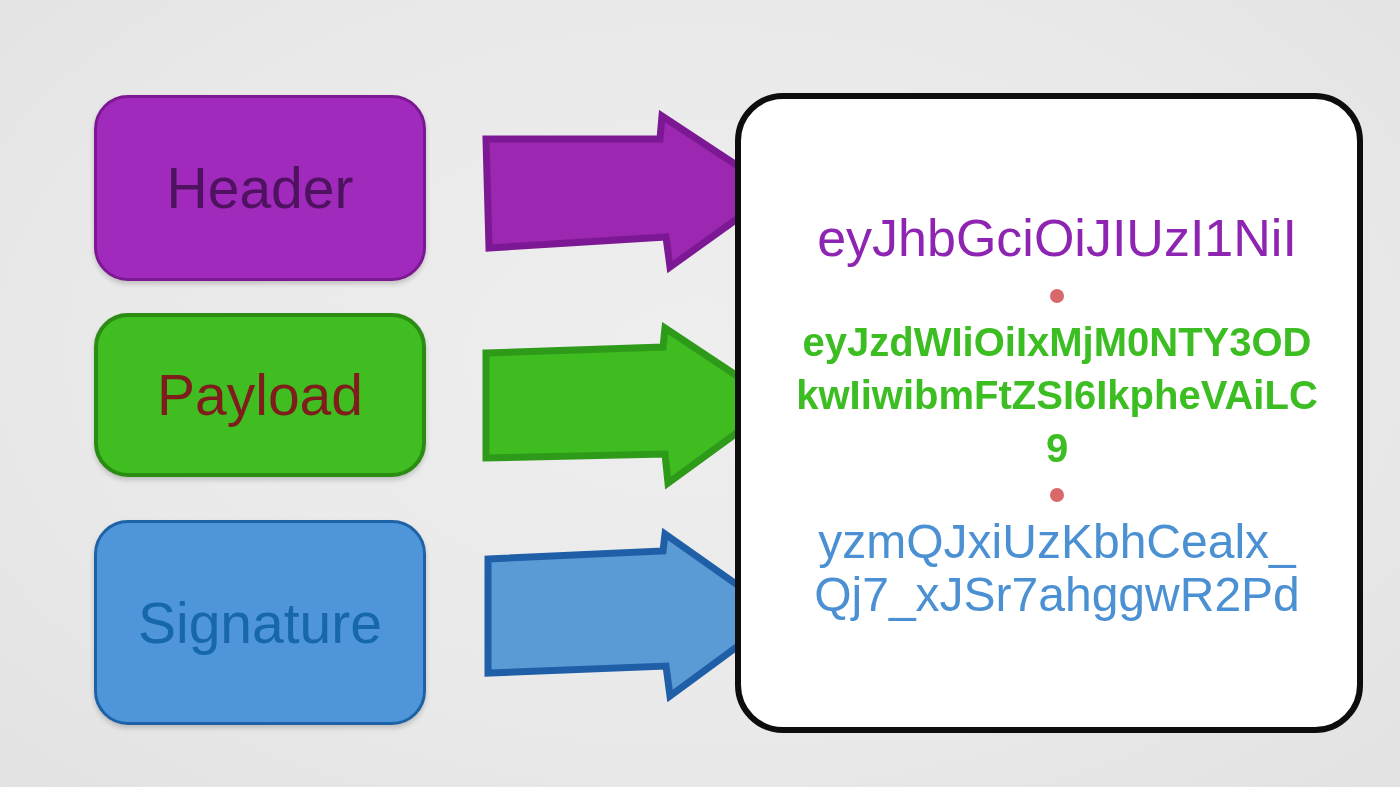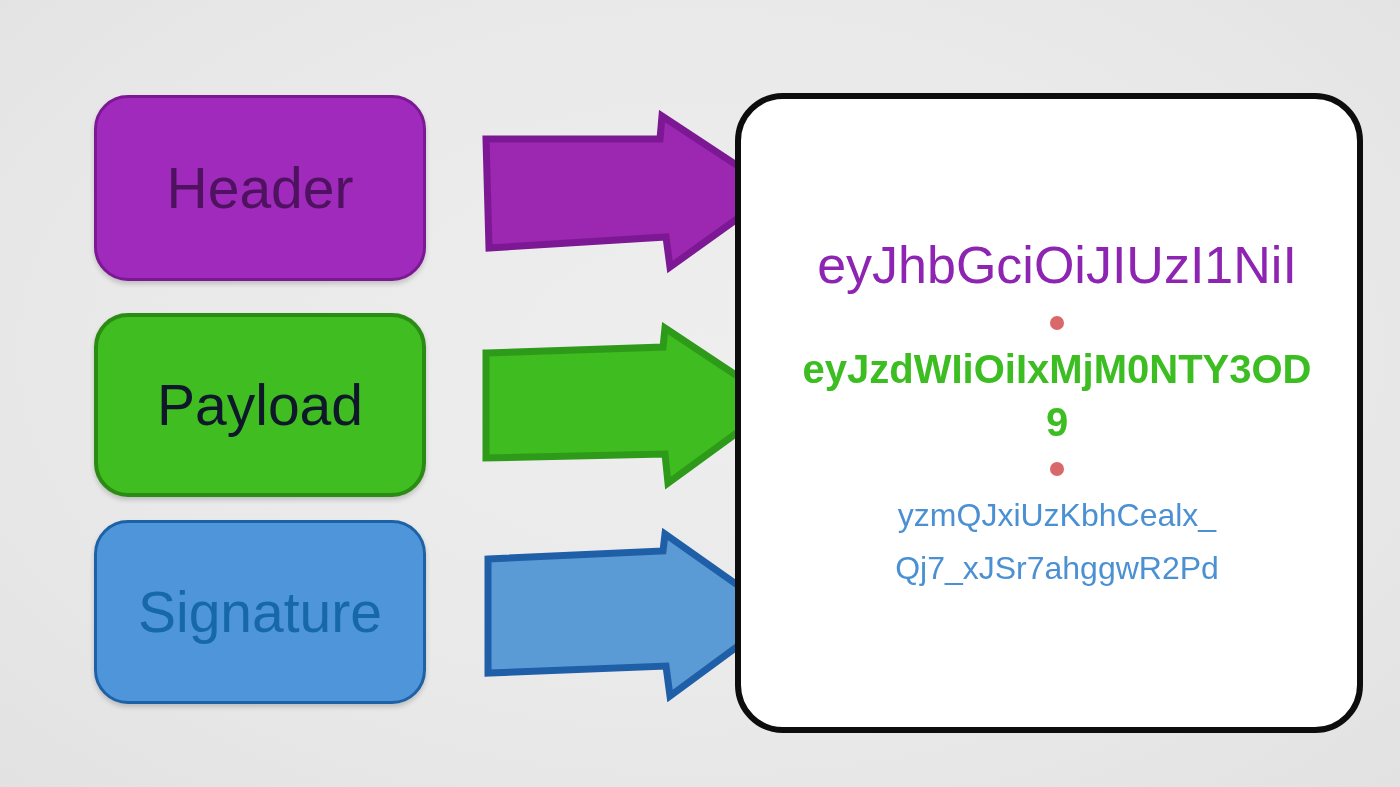--- a/index.html
+++ b/index.html
@@ -30,28 +30,28 @@
     box-shadow: 0 3px 5px rgba(0,0,0,0.18);
   }
   .box-header {
     top: 95px;
     background: #a02abb;
     border: 3px solid #7c1894;
     color: #4e1260;
   }
   .box-payload {
     top: 313px;
-    height: 184px;
+    height: 164px;
     background: #40bd20;
     border: 4px solid #2b8c14;
-    color: #0f172a;
+    color: #7f1d1d;
   }
   .box-signature {
     top: 520px;
-    height: 184px;
+    height: 205px;
     background: #4e96d9;
     border: 3px solid #1d62a6;
     color: #1767ab;
   }
 
   
   .arrow { position: absolute; }
   .arrow-header    { left: 480px; top: 110px; width: 305px; height: 165px; }
   .arrow-payload   { left: 480px; top: 322px; width: 308px; height: 170px; }
   .arrow-signature { left: 482px; top: 528px; width: 308px; height: 174px; }
@@ -80,21 +80,21 @@
     line-height: 75px;
     color: #8e24b2;
   }
   .token-payload .token-line {
     font-size: 40px;
     line-height: 53px;
     color: #3cbd22;
     font-weight: bold;
   }
   .token-signature .token-line {
-    font-size: 32px;
+    font-size: 48px;
     line-height: 53px;
     color: #4a90d2;
   }
   .dot-separator {
     width: 14px;
     height: 14px;
     border-radius: 50%;
     background: #d9686a;
     margin: 13px auto;
   }
@@ -127,20 +127,21 @@
   <div class="token-panel">
 
     <div class="token-section token-header">
       <span class="token-line">eyJhbGciOiJIUzI1NiI</span>
     </div>
 
     <div class="dot-separator"></div>
 
     <div class="token-section token-payload">
       <span class="token-line">eyJzdWIiOiIxMjM0NTY3OD</span>
+      <span class="token-line">kwIiwibmFtZSI6IkpheVAiLC</span>
       <span class="token-line">9</span>
     </div>
 
     <div class="dot-separator"></div>
 
     <div class="token-section token-signature">
       <span class="token-line">yzmQJxiUzKbhCealx_</span>
       <span class="token-line">Qj7_xJSr7ahggwR2Pd</span>
     </div>
 

